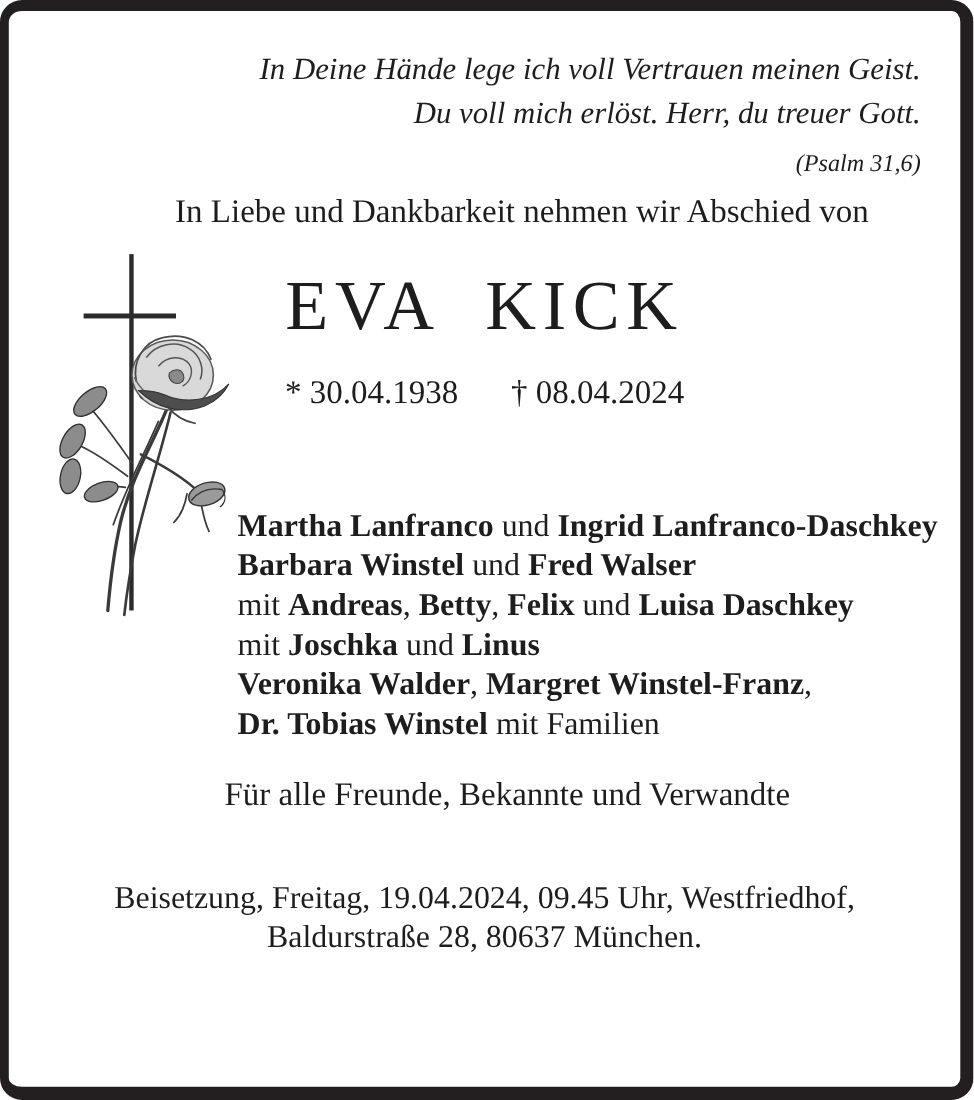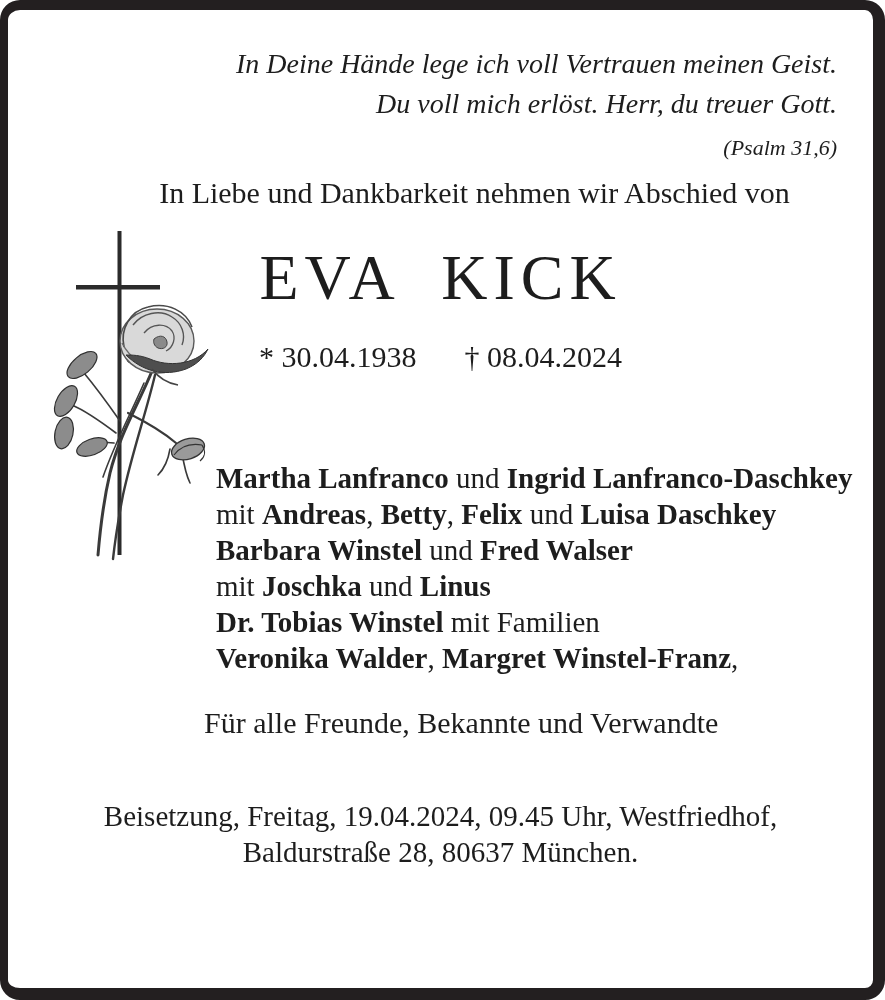--- a/index.html
+++ b/index.html
@@ -174,25 +174,25 @@
       <path d="M152,336 C158,331 164,333 165,339 C166,344 161,347 156,345 C152,343 151,339 152,336 Z" fill="#8a8a8a" stroke="#444444" stroke-width="1"></path>
       <path d="M120,340 C128,356 144,366 162,364" fill="none" stroke="#6a6a6a" stroke-width="1.4"></path>
 
       <path d="M124,352 C140,368 162,374 184,366 C196,361 202,354 206,346 C192,362 166,364 148,356 C138,352 130,352 124,352 Z" fill="#4e4e4e" stroke="#333333" stroke-width="1"></path>
       <path d="M150,366 C156,374 164,380 176,382" fill="none" stroke="#444444" stroke-width="1.6"></path>
     </g>
   </svg>
 
   <div class="family">
       <div><span class="b">Martha Lanfranco</span><span> und </span><span class="b">Ingrid Lanfranco-Daschkey</span></div>
+      <div><span class="b">Barbara Winstel</span><span> und </span><span class="b">Fred Walser</span></div>
       <div><span>mit </span><span class="b">Andreas</span><span>, </span><span class="b">Betty</span><span>, </span><span class="b">Felix</span><span> und </span><span class="b">Luisa Daschkey</span></div>
-      <div><span class="b">Barbara Winstel</span><span> und </span><span class="b">Fred Walser</span></div>
       <div><span>mit </span><span class="b">Joschka</span><span> und </span><span class="b">Linus</span></div>
+      <div><span class="b">Veronika Walder</span><span>, </span><span class="b">Margret Winstel-Franz</span><span>,</span></div>
       <div><span class="b">Dr. Tobias Winstel</span><span> mit Familien</span></div>
-      <div><span class="b">Veronika Walder</span><span>, </span><span class="b">Margret Winstel-Franz</span><span>,</span></div>
     </div>
 
   <div class="dedication">Für alle Freunde, Bekannte und Verwandte</div>
 
   <div class="funeral">
     <div>Beisetzung, Freitag, 19.04.2024, 09.45 Uhr, Westfriedhof,</div>
     <div>Baldurstraße 28, 80637 München.</div>
   </div>
 
 

